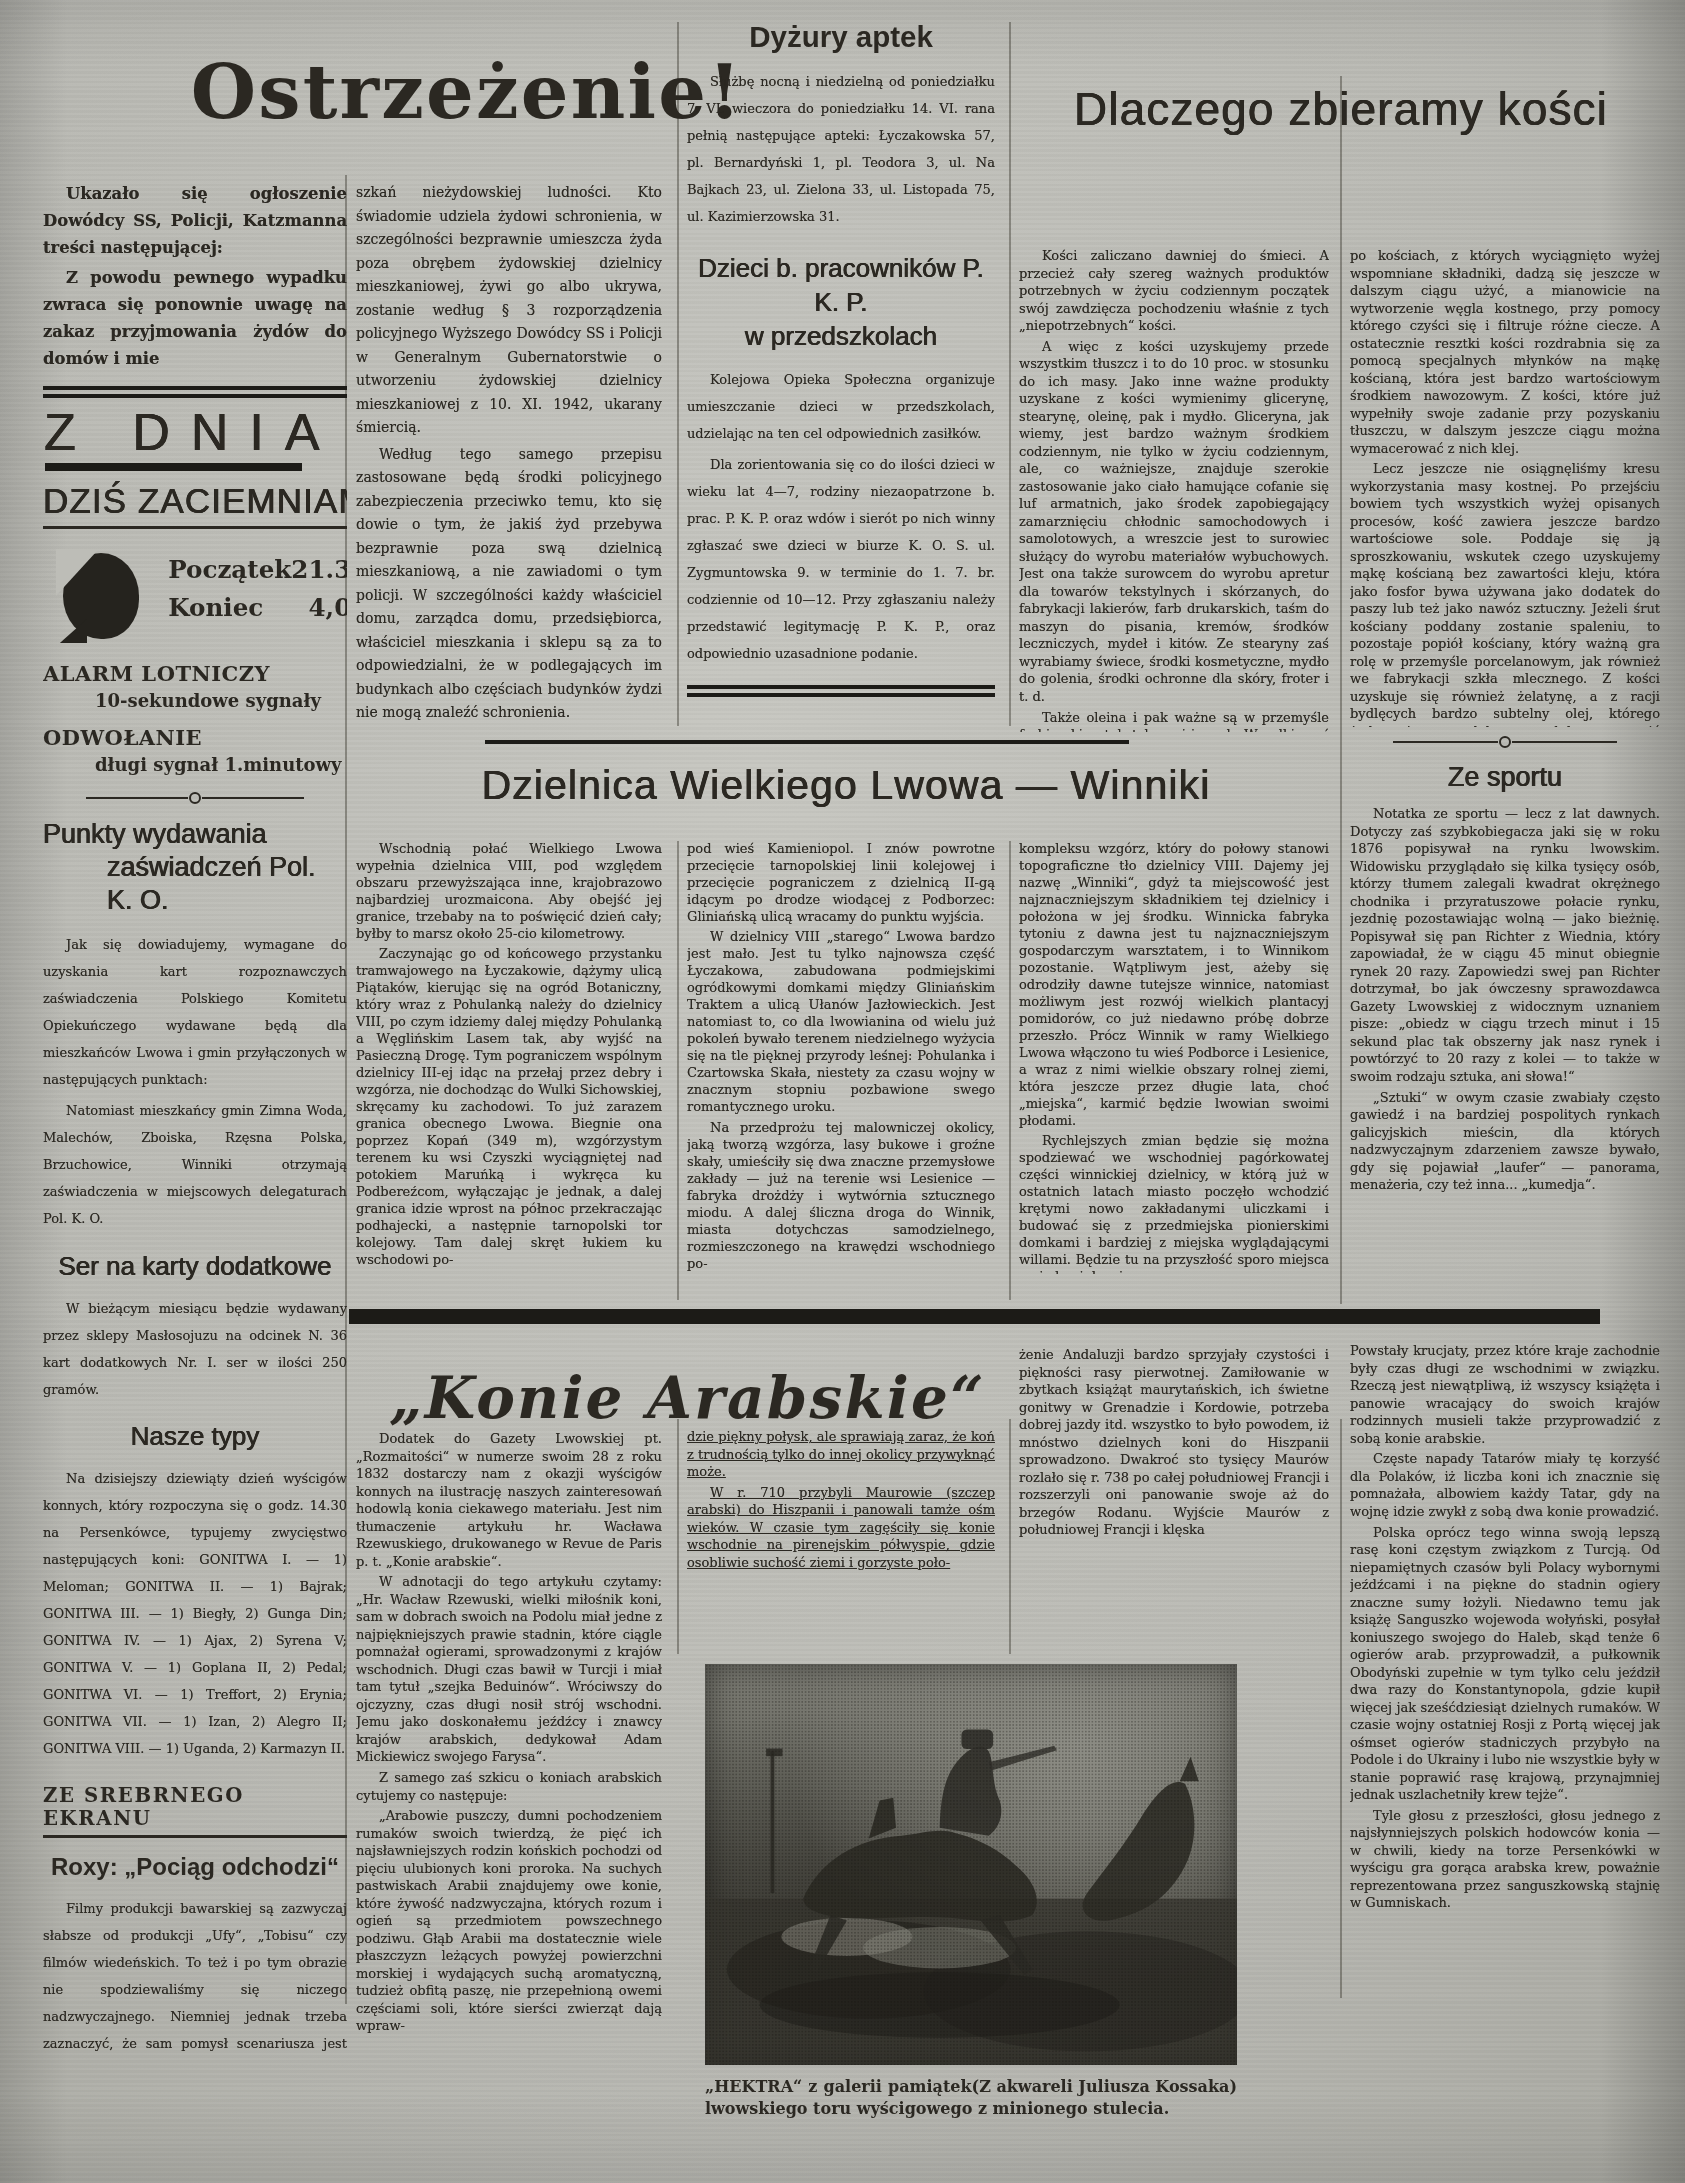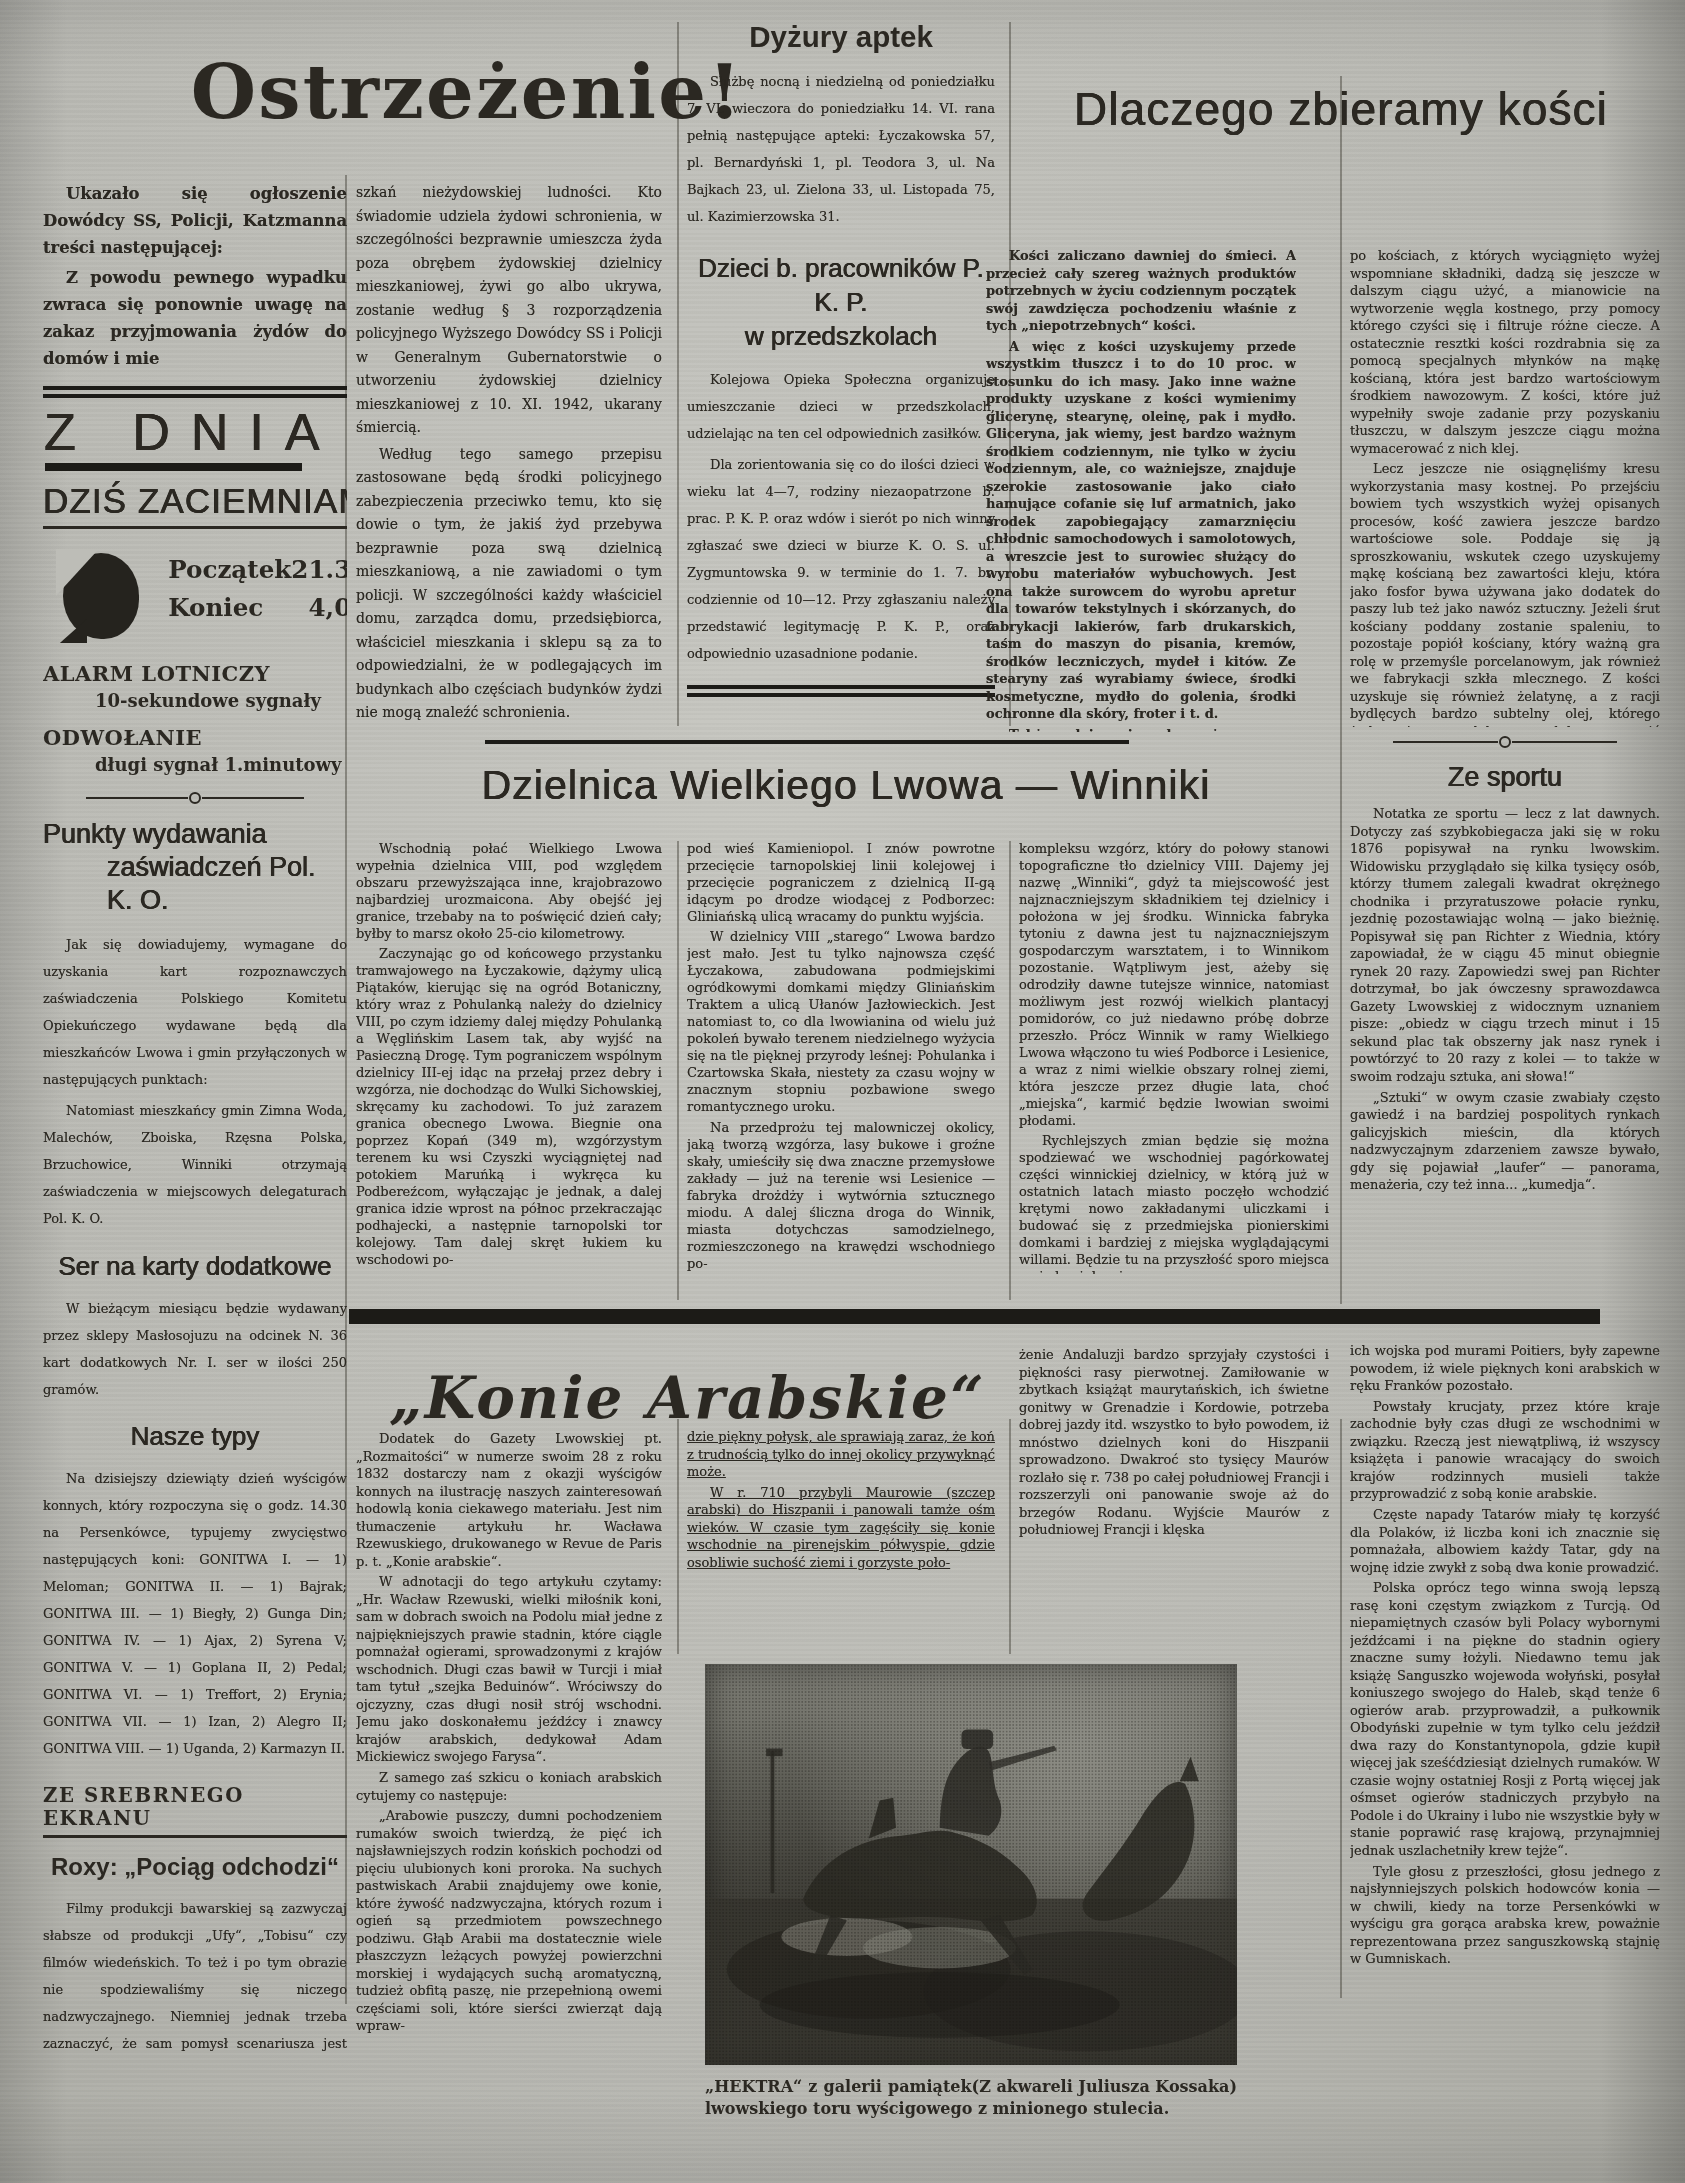--- a/index.html
+++ b/index.html
@@ -194,21 +194,21 @@
       <div class="stack">
         <div class="l1">AJ GROSZ</div>
         <div class="l2">NA</div>
         <div class="l3">POLSKI KOMITET POMOCY</div>
         <div class="l4">LWÓW — SOBIESKIEGO 15</div>
       </div>
     </div>
   </div>
 
   <div class="abs sans-med kosci-t center" style="left:1019px;top:82px;width:644px;">Dlaczego zbieramy kości</div>
-  <div class="abs flow clip tight" style="left:986px;top:247px;width:310px;height:485px;font-weight:bold;">
+  <div class="abs flow clip tight" style="left:1019px;top:247px;width:310px;height:485px;">
       <p class="para">Kości zaliczano dawniej do śmieci. A przecież cały szereg ważnych produktów potrzebnych w życiu codziennym początek swój zawdzięcza pochodzeniu właśnie z tych „niepotrzebnych“ kości.</p>
       <p class="para">A więc z kości uzyskujemy przede wszystkim tłuszcz i to do 10 proc. w stosunku do ich masy. Jako inne ważne produkty uzyskane z kości wymienimy glicerynę, stearynę, oleinę, pak i mydło. Gliceryna, jak wiemy, jest bardzo ważnym środkiem codziennym, nie tylko w życiu codziennym, ale, co ważniejsze, znajduje szerokie zastosowanie jako ciało hamujące cofanie się luf armatnich, jako środek zapobiegający zamarznięciu chłodnic samochodowych i samolotowych, a wreszcie jest to surowiec służący do wyrobu materiałów wybuchowych. Jest ona także surowcem do wyrobu apretur dla towarów tekstylnych i skórzanych, do fabrykacji lakierów, farb drukarskich, taśm do maszyn do pisania, kremów, środków leczniczych, mydeł i kitów. Ze stearyny zaś wyrabiamy świece, środki kosmetyczne, mydło do golenia, środki ochronne dla skóry, froter i t. d.</p>
       <p class="para">Także oleina i pak ważne są w przemyśle farbiarskim, tekstylnym i innych. Wszelkie zaś pozostałości</p>
     </div>
   <div class="abs flow clip tight noindent-first" style="left:1350px;top:247px;width:310px;height:480px;">
       <p class="para">po kościach, z których wyciągnięto wyżej wspomniane składniki, dadzą się jeszcze w dalszym ciągu użyć, a mianowicie na wytworzenie węgla kostnego, przy pomocy którego czyści się i filtruje różne ciecze. A ostatecznie resztki kości rozdrabnia się za pomocą specjalnych młynków na mąkę kościaną, która jest bardzo wartościowym środkiem nawozowym. Z kości, które już wypełniły swoje zadanie przy pozyskaniu tłuszczu, w dalszym jeszcze ciągu można wymacerować z nich klej.</p>
       <p class="para">Lecz jeszcze nie osiągnęliśmy kresu wykorzystania masy kostnej. Po przejściu bowiem tych wszystkich wyżej opisanych procesów, kość zawiera jeszcze bardzo wartościowe sole. Poddaje się ją sproszkowaniu, wskutek czego uzyskujemy mąkę kościaną bez zawartości kleju, która jako fosfor bywa używana jako dodatek do paszy lub też jako nawóz sztuczny. Jeżeli śrut kościany poddany zostanie spaleniu, to pozostaje popiół kościany, który ważną gra rolę w przemyśle porcelanowym, jak również we fabrykacji szkła mlecznego. Z kości uzyskuje się również żelatynę, a z racji bydlęcych bardzo subtelny olej, którego żadnym innym podobnym produktem zastąpić nie można we fabrykacji zegarków.</p>
     </div>
 
   <div class="abs flow clip tight" style="left:1350px;top:734px;width:310px;height:571px;">
@@ -250,21 +250,20 @@
       <p class="para">„Arabowie puszczy, dumni pochodzeniem rumaków swoich twierdzą, że pięć ich najsławniejszych rodzin końskich pochodzi od pięciu ulubionych koni proroka. Na suchych pastwiskach Arabii znajdujemy owe konie, które żywość nadzwyczajna, których rozum i ogień są przedmiotem powszechnego podziwu. Głąb Arabii ma dostatecznie wiele płaszczyzn leżących powyżej powierzchni morskiej i wydających suchą aromatyczną, tudzież obfitą paszę, nie przepełnioną owemi częściami soli, które sierści zwierząt dają wpraw-</p>
     </div>
   <div class="abs flow clip tight noindent-first" style="left:687px;top:1428px;width:308px;height:229px;text-decoration:underline;">
       <p class="para">dzie piękny połysk, ale sprawiają zaraz, że koń z trudnością tylko do innej okolicy przywyknąć może.</p>
       <p class="para">W r. 710 przybyli Maurowie (szczep arabski) do Hiszpanii i panowali tamże ośm wieków. W czasie tym zagęściły się konie wschodnie na pirenejskim półwyspie, gdzie osobliwie suchość ziemi i gorzyste poło-</p>
     </div>
   <div class="abs flow clip tight noindent-first" style="left:1019px;top:1346px;width:310px;height:311px;">
       <p class="para">żenie Andaluzji bardzo sprzyjały czystości i piękności rasy pierwotnej. Zamiłowanie w zbytkach książąt maurytańskich, ich świetne gonitwy w Grenadzie i Kordowie, potrzeba dobrej jazdy itd. wszystko to było powodem, iż mnóstwo dzielnych koni do Hiszpanii sprowadzono. Dwakroć sto tysięcy Maurów rozlało się r. 738 po całej południowej Francji i rozszerzyli oni panowanie swoje aż do brzegów Rodanu. Wyjście Maurów z południowej Francji i klęska</p>
     </div>
   <div class="abs flow clip tight noindent-first" style="left:1350px;top:1342px;width:310px;height:682px;">
-      <p class="para">ich wojska pod murami Poitiers, były zapewne powodem, iż wiele pięknych koni arabskich w ręku Franków pozostało.</p>
       <p class="para">Powstały krucjaty, przez które kraje zachodnie były czas długi ze wschodnimi w związku. Rzeczą jest niewątpliwą, iż wszyscy książęta i panowie wracający do swoich krajów rodzinnych musieli także przyprowadzić z sobą konie arabskie.</p>
       <p class="para">Częste napady Tatarów miały tę korzyść dla Polaków, iż liczba koni ich znacznie się pomnażała, albowiem każdy Tatar, gdy na wojnę idzie zwykł z sobą dwa konie prowadzić.</p>
       <p class="para">Polska oprócz tego winna swoją lepszą rasę koni częstym związkom z Turcją. Od niepamiętnych czasów byli Polacy wybornymi jeźdźcami i na piękne do stadnin ogiery znaczne sumy łożyli. Niedawno temu jak książę Sanguszko wojewoda wołyński, posyłał koniuszego swojego do Haleb, skąd tenże 6 ogierów arab. przyprowadził, a pułkownik Obodyński zupełnie w tym tylko celu jeździł dwa razy do Konstantynopola, gdzie kupił więcej jak sześćdziesiąt dzielnych rumaków. W czasie wojny ostatniej Rosji z Portą więcej jak ośmset ogierów stadniczych przybyło na Podole i do Ukrainy i lubo nie wszystkie były w stanie poprawić rasę krajową, przynajmniej jednak uszlachetniły krew tejże“.</p>
       <p class="para">Tyle głosu z przeszłości, głosu jednego z najsłynniejszych polskich hodowców konia — w chwili, kiedy na torze Persenkówki w wyścigu gra gorąca arabska krew, poważnie reprezentowana przez sanguszkowską stajnię w Gumniskach.</p>
     </div>
 
   <div class="abs illo" style="left:705px;top:1664px;width:532px;height:401px;">
     <svg width="532" height="401" viewBox="0 0 975 735">
       <rect x="0" y="430" width="975" height="305" fill="#35342e" opacity="0.75"></rect>
       <ellipse cx="300" cy="560" rx="260" ry="90" fill="#23221d" opacity="0.6"></ellipse>

